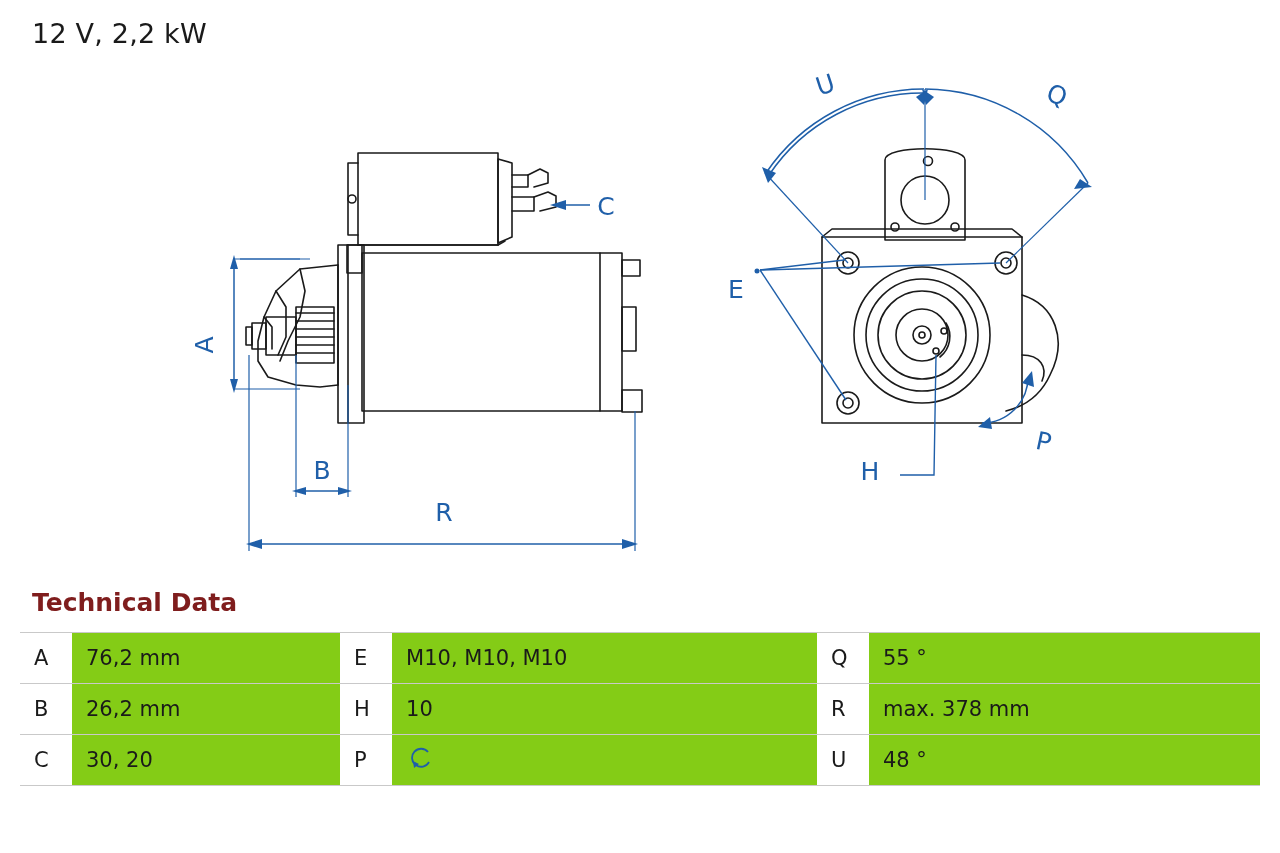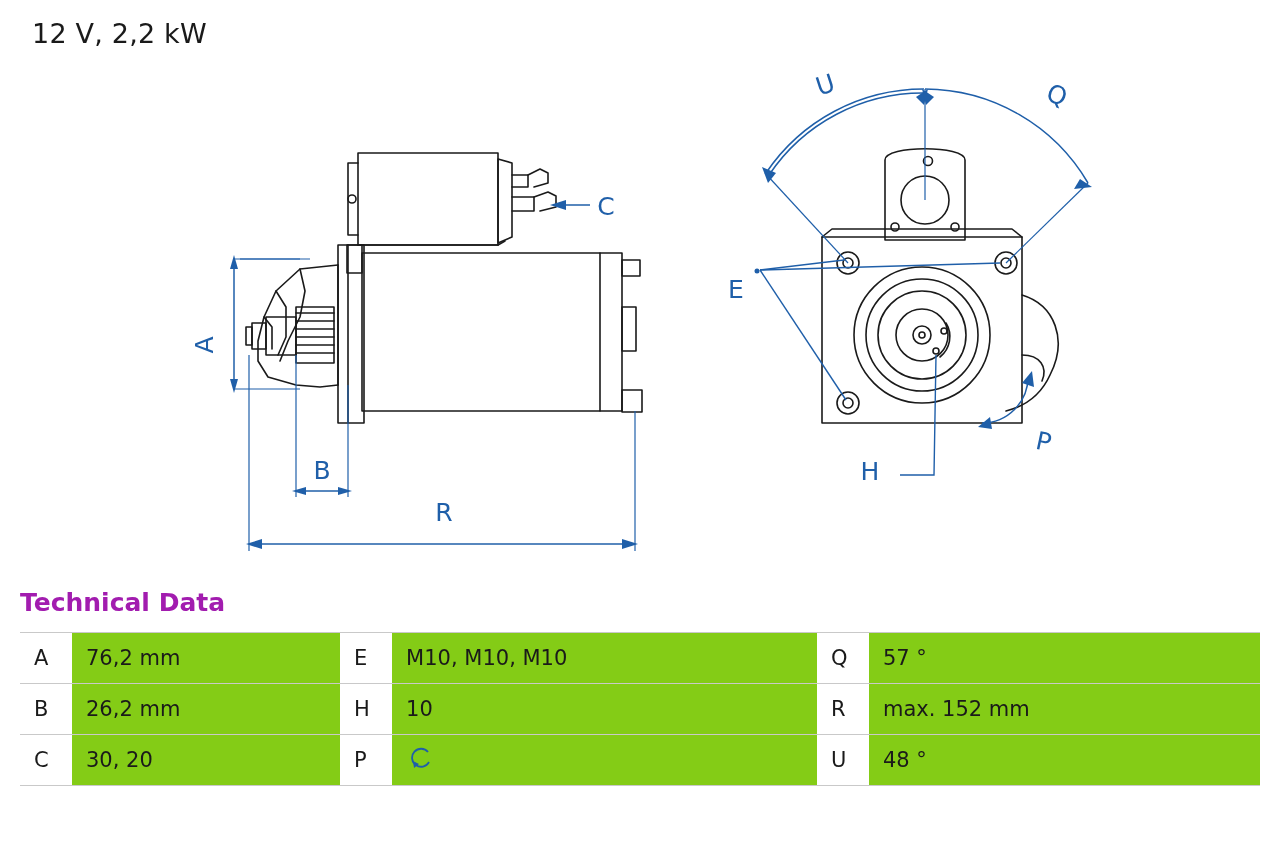--- a/index.html
+++ b/index.html
@@ -31,25 +31,25 @@
   }
   .drawing {
     position: absolute;
     left: 0;
     top: 55px;
     width: 1280px;
     height: 520px;
   }
   .section-title {
     position: absolute;
-    left: 20px;
+    left: 32px;
     top: 588px;
     font-size: 25px;
     font-weight: bold;
-    color: #a21caf;
+    color: #7f1d1d;
   }
   .tech-table {
     position: absolute;
     left: 20px;
     top: 632px;
     width: 1240px;
     border-collapse: collapse;
     font-size: 21px;
   }
   .tech-table td {
@@ -229,29 +229,29 @@
   <div class="section-title">Technical Data</div>
 
   <table class="tech-table">
     <tbody>
       <tr>
         <td class="key">A</td>
         <td class="val shade">76,2 mm</td>
         <td class="key">E</td>
         <td class="val shade">M10, M10, M10</td>
         <td class="key">Q</td>
-        <td class="val shade">57 °</td>
+        <td class="val shade">55 °</td>
       </tr>
       <tr>
         <td class="key">B</td>
         <td class="val">26,2 mm</td>
         <td class="key">H</td>
         <td class="val">10</td>
         <td class="key">R</td>
-        <td class="val">max. 152 mm</td>
+        <td class="val">max. 378 mm</td>
       </tr>
       <tr>
         <td class="key">C</td>
         <td class="val shade">30, 20</td>
         <td class="key">P</td>
         <td class="val shade">
           <span class="rot-icon">
             <svg width="30" height="26" viewBox="0 0 30 26" fill="none" stroke="#1f5fa9" stroke-width="1.8">
               <path d="M22 7 A 9 9 0 1 0 23 17"></path>
               <polygon points="7,16 13,19 8,23" fill="#1f5fa9" stroke="none"></polygon>

